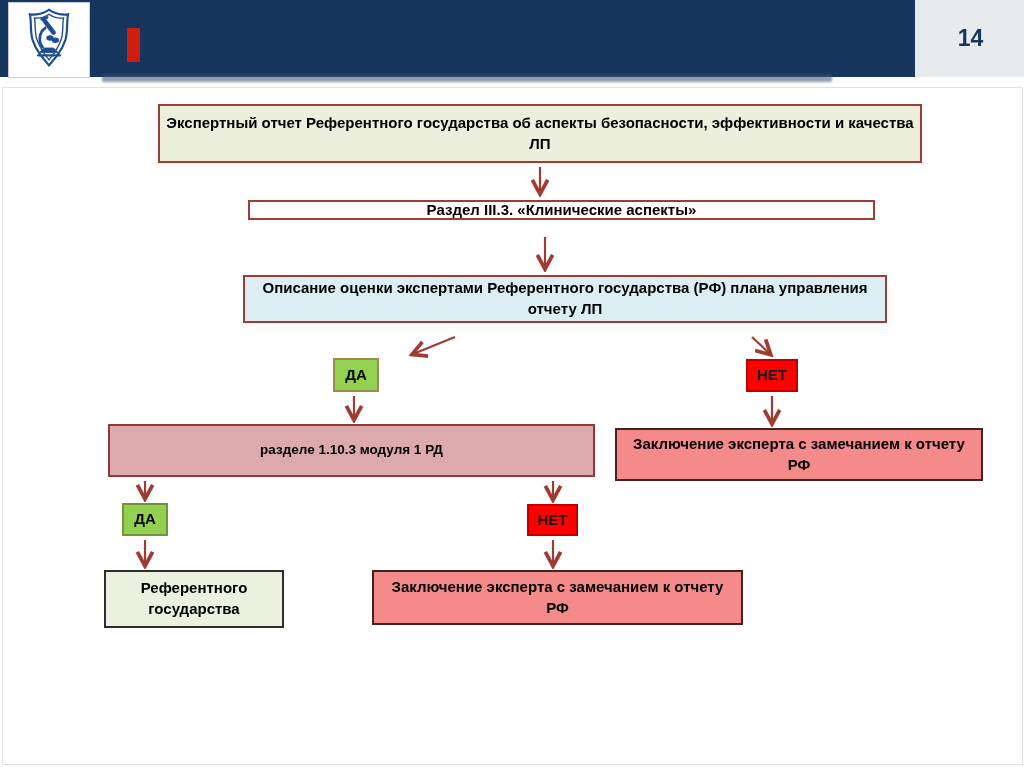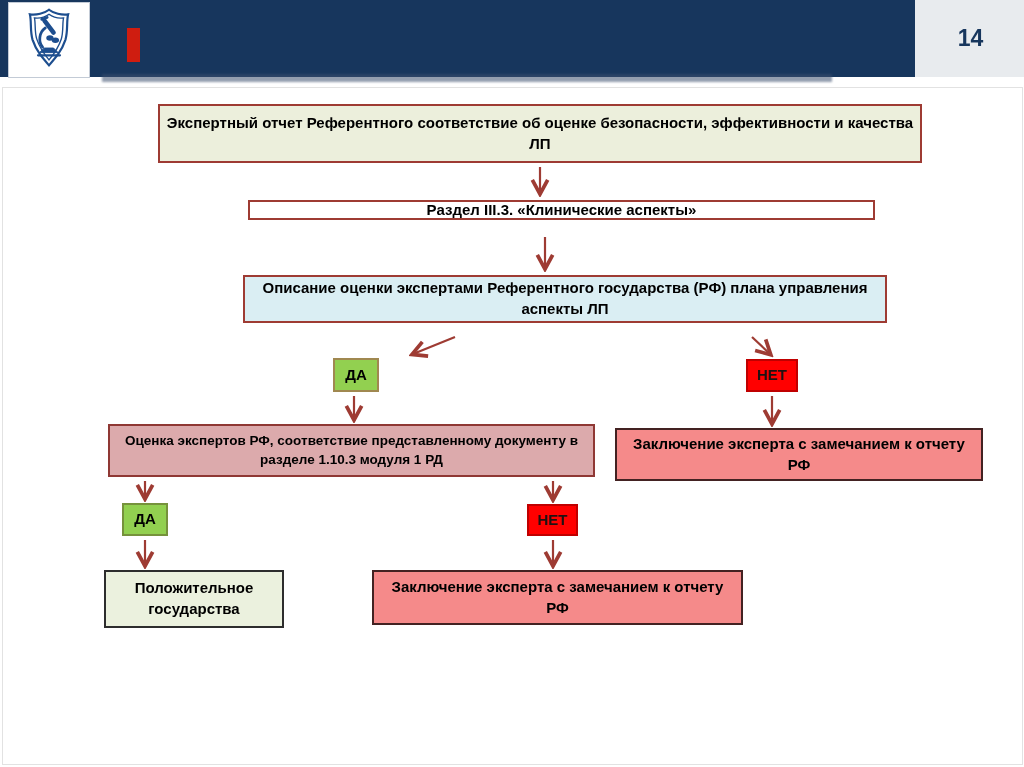--- a/index.html
+++ b/index.html
@@ -102,60 +102,59 @@
     <path d="M354,396 L354,419" marker-end="url(#ah)"></path>
     <path d="M772,396 L772,423" marker-end="url(#ah)"></path>
     <path d="M145,481 L145,498" marker-end="url(#ah)"></path>
     <path d="M553,481 L553,499" marker-end="url(#ah)"></path>
     <path d="M145,540 L145,565" marker-end="url(#ah)"></path>
     <path d="M553,540 L553,565" marker-end="url(#ah)"></path>
   </g>
 </svg>
 
 <div class="node" id="box-report">
-  <div class="line">Экспертный отчет Референтного соответствие об оценке безопасности, эффективности и качества</div>
+  <div class="line">Экспертный отчет Референтного государства об аспекты безопасности, эффективности и качества</div>
   <div class="line">ЛП</div>
 </div>
 
 <div class="node" id="box-section">
   <div class="line">Раздел III.3. «Клинические аспекты»</div>
 </div>
 
 <div class="node" id="box-description">
   <div class="line">Описание оценки экспертами Референтного государства (РФ) плана управления</div>
-  <div class="line">аспекты ЛП</div>
+  <div class="line">отчету ЛП</div>
 </div>
 
 <div class="node" id="yes-1">
   <div class="line">ДА</div>
 </div>
 
 <div class="node" id="no-1">
   <div class="line">НЕТ</div>
 </div>
 
 <div class="node" id="box-assessment">
-  <div class="line">Оценка экспертов РФ, соответствие представленному документу в</div>
   <div class="line">разделе 1.10.3 модуля 1 РД</div>
 </div>
 
 <div class="node" id="box-conclusion-top">
   <div class="line">Заключение эксперта с замечанием к отчету</div>
   <div class="line">РФ</div>
 </div>
 
 <div class="node" id="yes-2">
   <div class="line">ДА</div>
 </div>
 
 <div class="node" id="no-2">
   <div class="line">НЕТ</div>
 </div>
 
 <div class="node" id="box-positive">
-  <div class="line">Положительное</div>
+  <div class="line">Референтного</div>
   <div class="line">государства</div>
 </div>
 
 <div class="node" id="box-conclusion-bottom">
   <div class="line">Заключение эксперта с замечанием к отчету</div>
   <div class="line">РФ</div>
 </div>
 
 </body></html>

